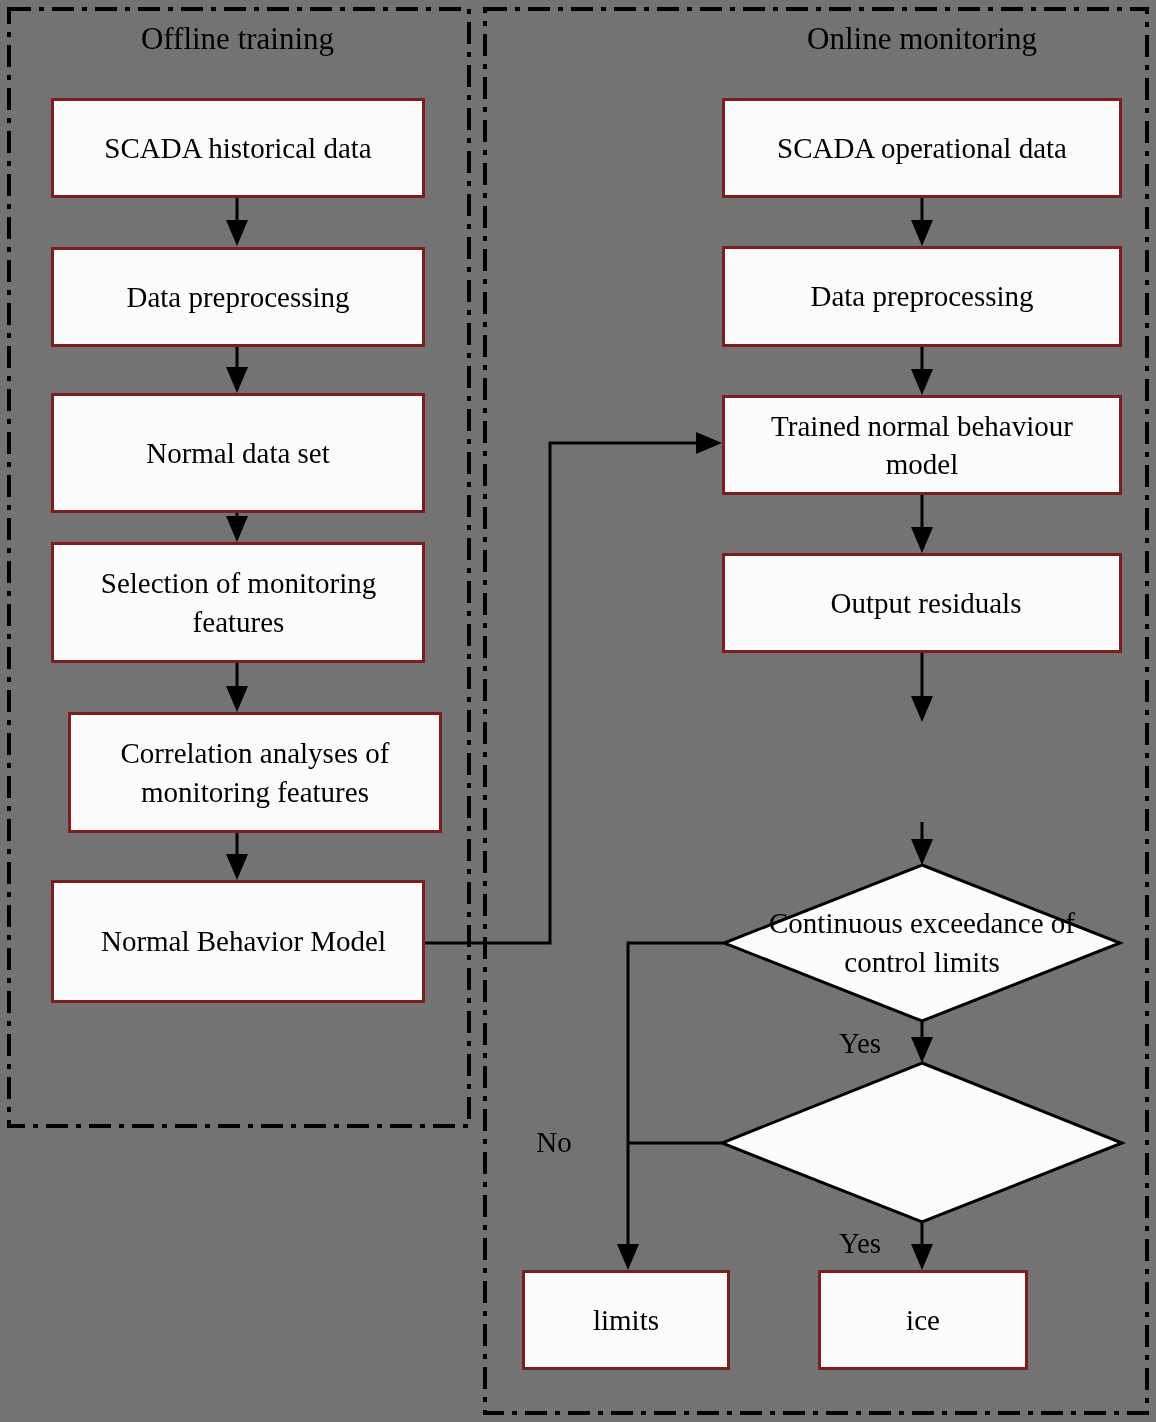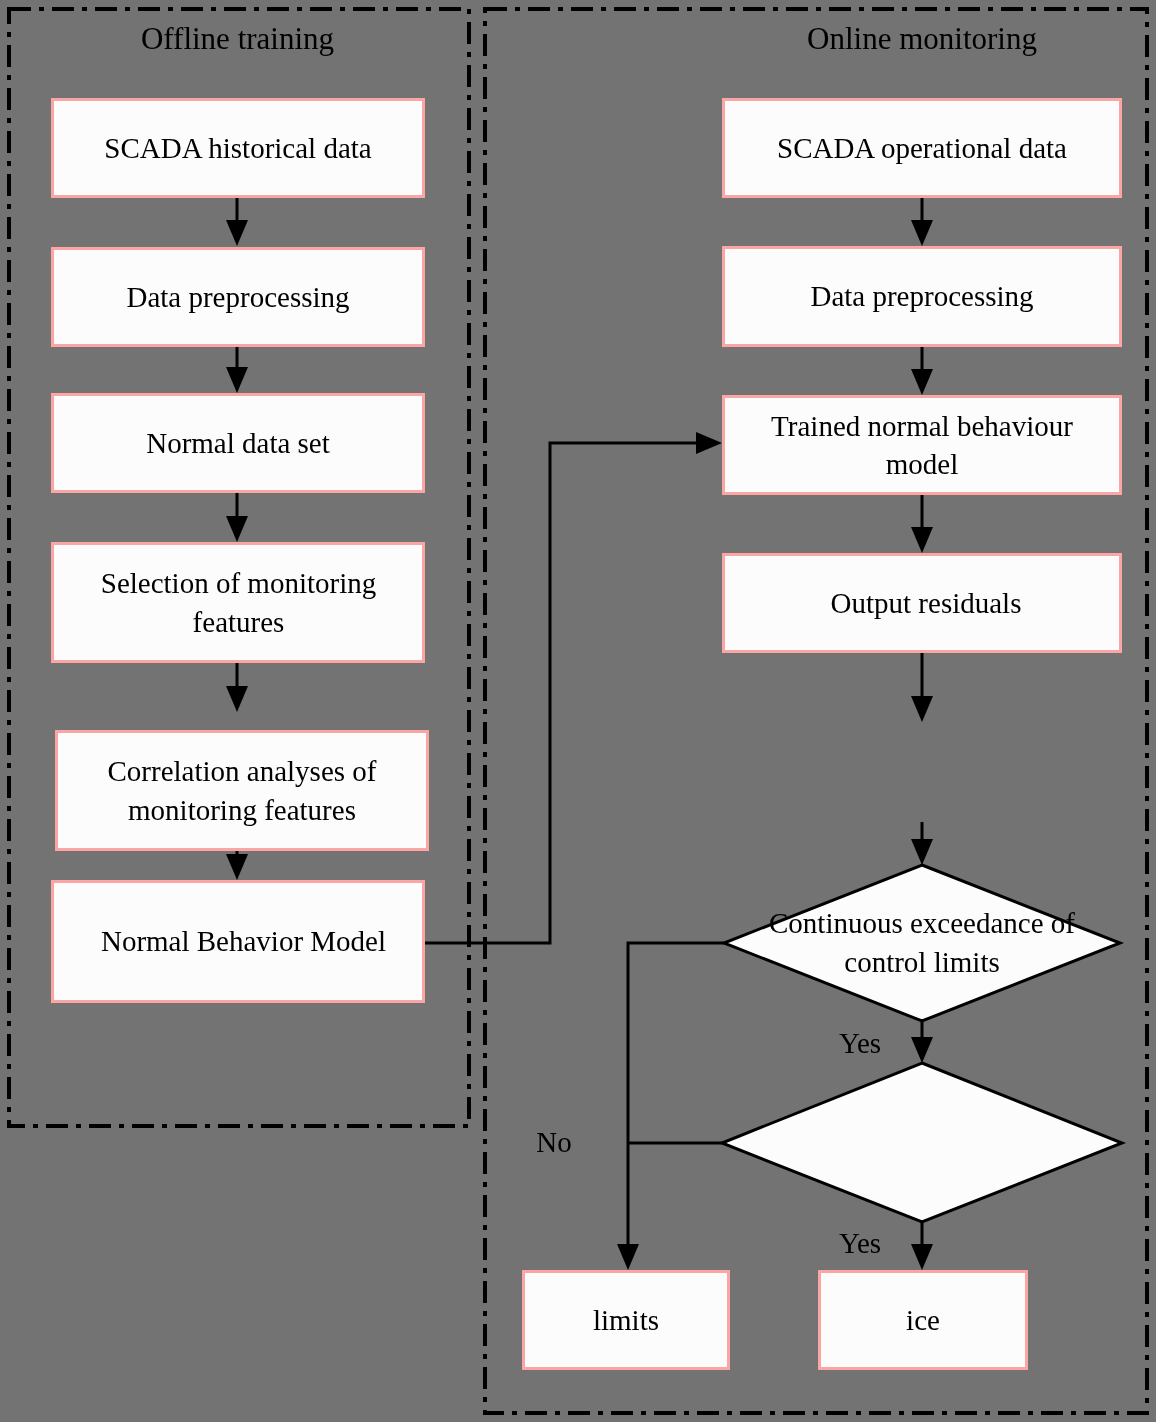--- a/index.html
+++ b/index.html
@@ -18,21 +18,21 @@
   }
   #wires {
     position: absolute;
     left: 0; top: 0;
     width: 1156px;
     height: 1422px;
   }
   .node {
     position: absolute;
     box-sizing: border-box;
-    border: 3px solid #fca5a5;
+    border: 3px solid #7f1d1d;
     background: #fcfcfc;
     display: flex;
     align-items: center;
     justify-content: center;
     text-align: center;
     font-size: 29px;
     line-height: 1.32;
     padding: 0 8px;
   }
   .floating-label {
@@ -120,23 +120,23 @@
     <polyline points="724,943 628,943 628,1246" fill="none" stroke="#000000" stroke-width="3"></polyline>
     <line x1="722" y1="1143" x2="628" y2="1143" stroke="#000000" stroke-width="3"></line>
     <polygon points="617,1244 639,1244 628,1270" fill="#000000"></polygon>
   </svg>
 
   <div class="region-title" style="left:51px; top:18px; width:373px; height:42px;">Offline training</div>
   <div class="region-title" style="left:722px; top:18px; width:400px; height:42px;">Online monitoring</div>
 
   <div class="node" style="left:51px; top:98px;  width:374px; height:100px;">SCADA historical data</div>
   <div class="node" style="left:51px; top:247px; width:374px; height:100px;">Data preprocessing</div>
-  <div class="node" style="left:51px; top:393px; width:374px; height:100px;">Normal data set</div>
+  <div class="node" style="left:51px; top:393px; width:374px; height:120px;">Normal data set</div>
   <div class="node" style="left:51px; top:542px; width:374px; height:121px;padding-left:9px;">Selection of monitoring features</div>
-  <div class="node" style="left:55px; top:712px; width:374px; height:121px;margin-top:18px;">Correlation analyses of monitoring features</div>
+  <div class="node" style="left:68px; top:712px; width:374px; height:121px;">Correlation analyses of monitoring features</div>
   <div class="node" style="left:51px; top:880px; width:374px; height:123px;padding-left:19px;">Normal Behavior Model</div>
 
   <div class="node" style="left:722px; top:98px;  width:400px; height:100px;">SCADA operational data</div>
   <div class="node" style="left:722px; top:246px; width:400px; height:101px;">Data preprocessing</div>
   <div class="node" style="left:722px; top:395px; width:400px; height:100px;">Trained normal behaviour model</div>
   <div class="node" style="left:722px; top:553px; width:400px; height:100px;padding-left:16px;">Output residuals</div>
 
   <div class="diamond-label" style="left:732px; top:895px; width:380px; height:96px;">Continuous exceedance of control limits</div>
 
   <div class="floating-label" style="left:820px; top:1026px; width:80px; height:36px;">Yes</div>

